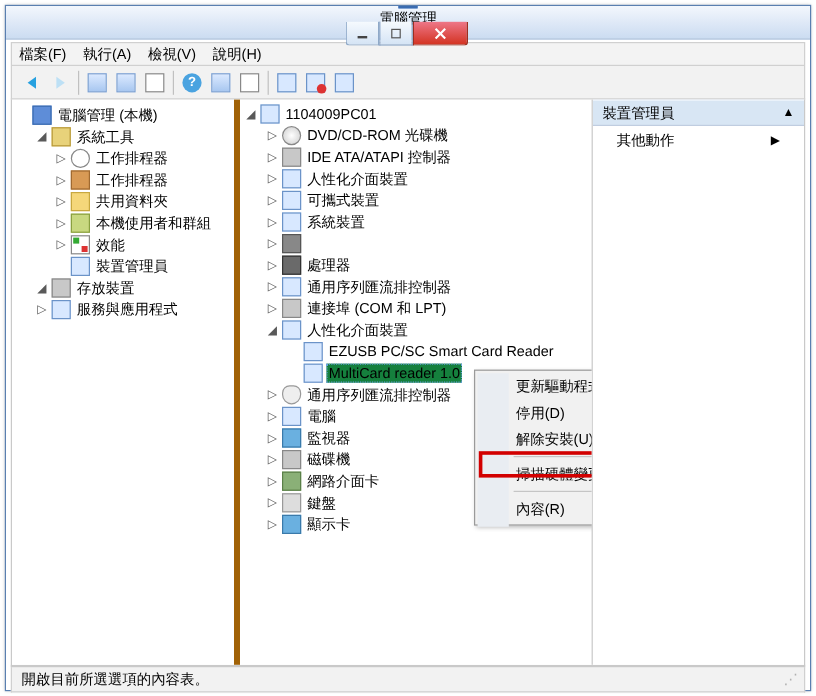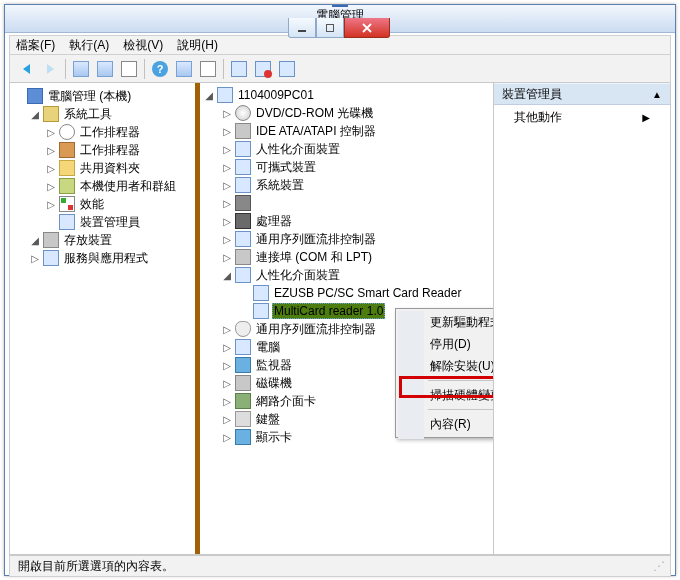--- a/index.html
+++ b/index.html
@@ -36,21 +36,21 @@
   .col { height:100%; overflow:hidden; font-size:12px; color:#000; background:#fff; }
   .col.left { width:190px; border-right:5px solid #a16207; padding:4px 2px; }
   .col.mid { flex:1; border-right:1px solid #c9c9c9; padding:3px 2px; position:relative; }
   .col.right { width:176px; }
 
   
   .node { display:flex; align-items:center; height:18px; white-space:nowrap; }
   .tw { width:14px; text-align:center; color:#595959; font-size:10px; cursor:default; }
   .nicon { width:16px; height:16px; margin:0 3px 0 1px; flex-shrink:0; }
   .lbl { padding:1px 2px; }
-  .sel { background:#4d7c0f; border:1px dotted #6aa1de; padding:0 1px; }
+  .sel { background:#15803d; border:1px dotted #6aa1de; padding:0 1px; }
 
   .ch { padding-left:16px; }
   .ch2 { padding-left:18px; }
 
   
   .rhead { background:#efefef; height:22px; display:flex; align-items:center; padding:0 8px; font-size:12px; border-bottom:1px solid #d9d9d9; }
   .rsec { background:#d8e6f4; height:22px; display:flex; align-items:center; justify-content:space-between; padding:0 8px; font-size:12px; border-bottom:1px solid #c0cde0; border-top:1px solid #eef5fc; }
   .rlink { height:24px; display:flex; align-items:center; justify-content:space-between; padding:0 20px 0 20px; font-size:12px; }
   .rarrow { font-size:10px; }
 

